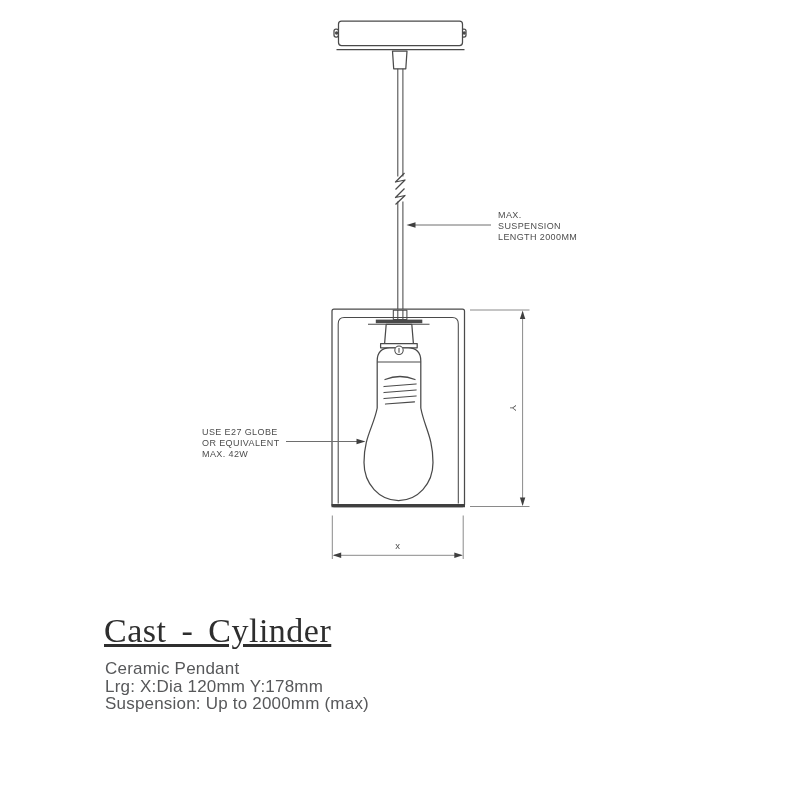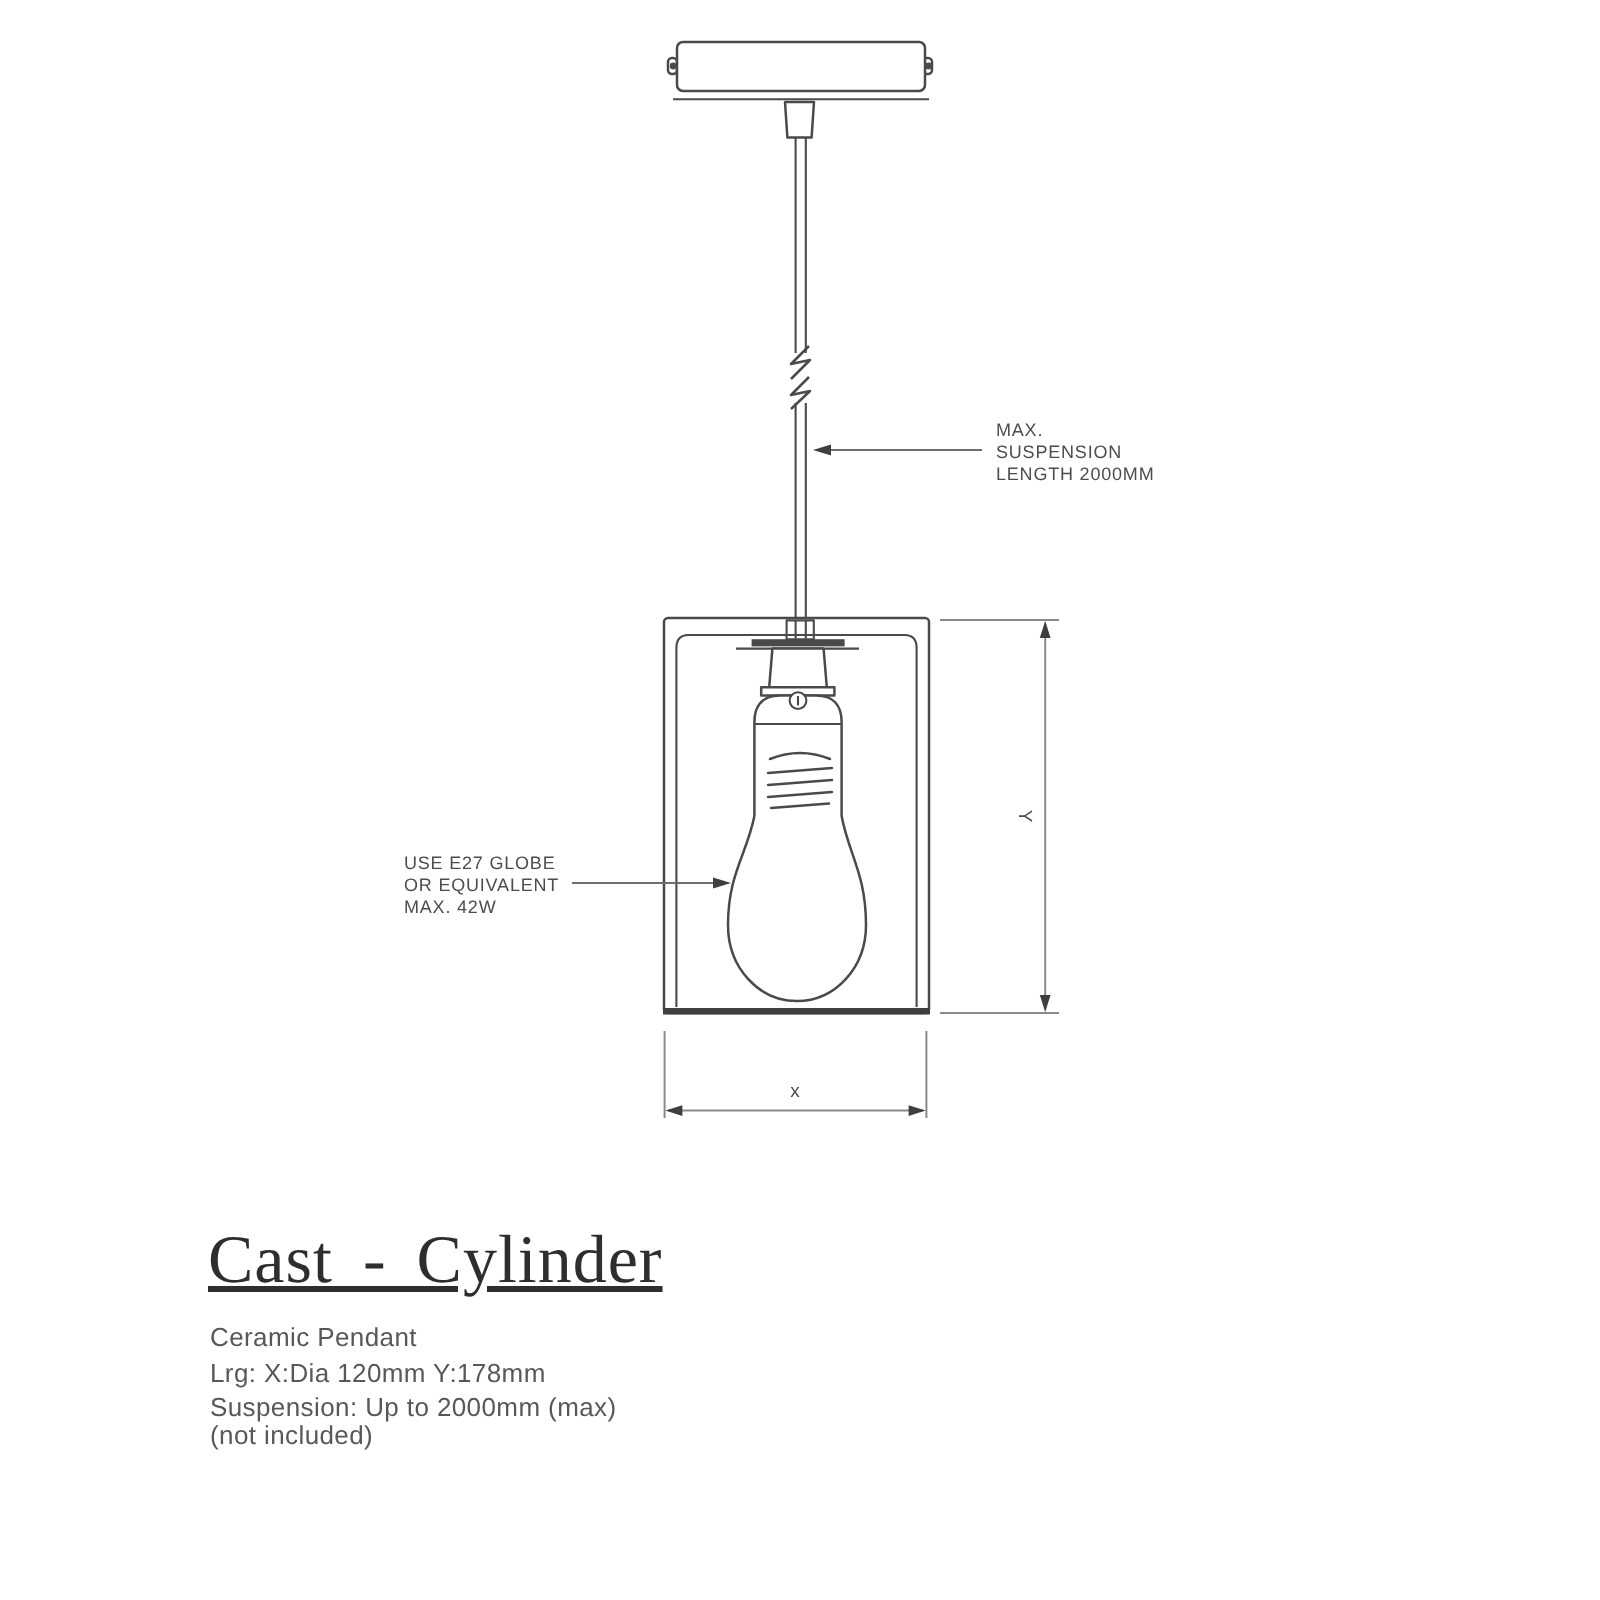--- a/index.html
+++ b/index.html
@@ -19,21 +19,21 @@
   .darkfill{fill:var(--line);stroke:none;}
   .dim{stroke:var(--dim);fill:none;stroke-width:1;}
   .leader{stroke:#6e6e6e;fill:none;stroke-width:1;}
   .arrowhead{fill:var(--arrow);stroke:none;}
   .ann{font-family:"Liberation Sans",sans-serif;font-size:9px;letter-spacing:0.4px;fill:var(--anntext);}
   .dimlabel{font-family:"Liberation Sans",sans-serif;font-size:9.5px;fill:var(--anntext);text-anchor:middle;}
   
   .title{position:absolute;left:104px;top:612px;font-family:"Liberation Serif",serif;
          font-size:34px;font-weight:400;color:var(--titletext);letter-spacing:0.5px;word-spacing:6px;text-decoration:underline;}
   .textblock{position:absolute;left:105px;top:661px;color:var(--spectext);
-             font-size:13px;letter-spacing:0.2px;}
+             font-size:17px;letter-spacing:0.2px;}
   .textblock div{line-height:15px;}
   .subtitle{margin-bottom:3px;}
   .gap{margin-top:2px;}
   .tight{margin-top:-1px;line-height:13px;}
 </style>
 </head>
 <body>
 
 <div class="sheet">
 
@@ -125,16 +125,15 @@
       <text class="dimlabel" x="397.5" y="548.5">x</text>
     </g>
   </svg>
 
   <div class="title">Cast - Cylinder</div>
 
   <div class="textblock">
     <div class="subtitle">Ceramic Pendant</div>
     <div>Lrg: X:Dia 120mm Y:178mm</div>
     <div class="gap">Suspension: Up to 2000mm (max)</div>
-    <div class="tight">(not included)</div>
   </div>
 
 </div>
 
 </body></html>

